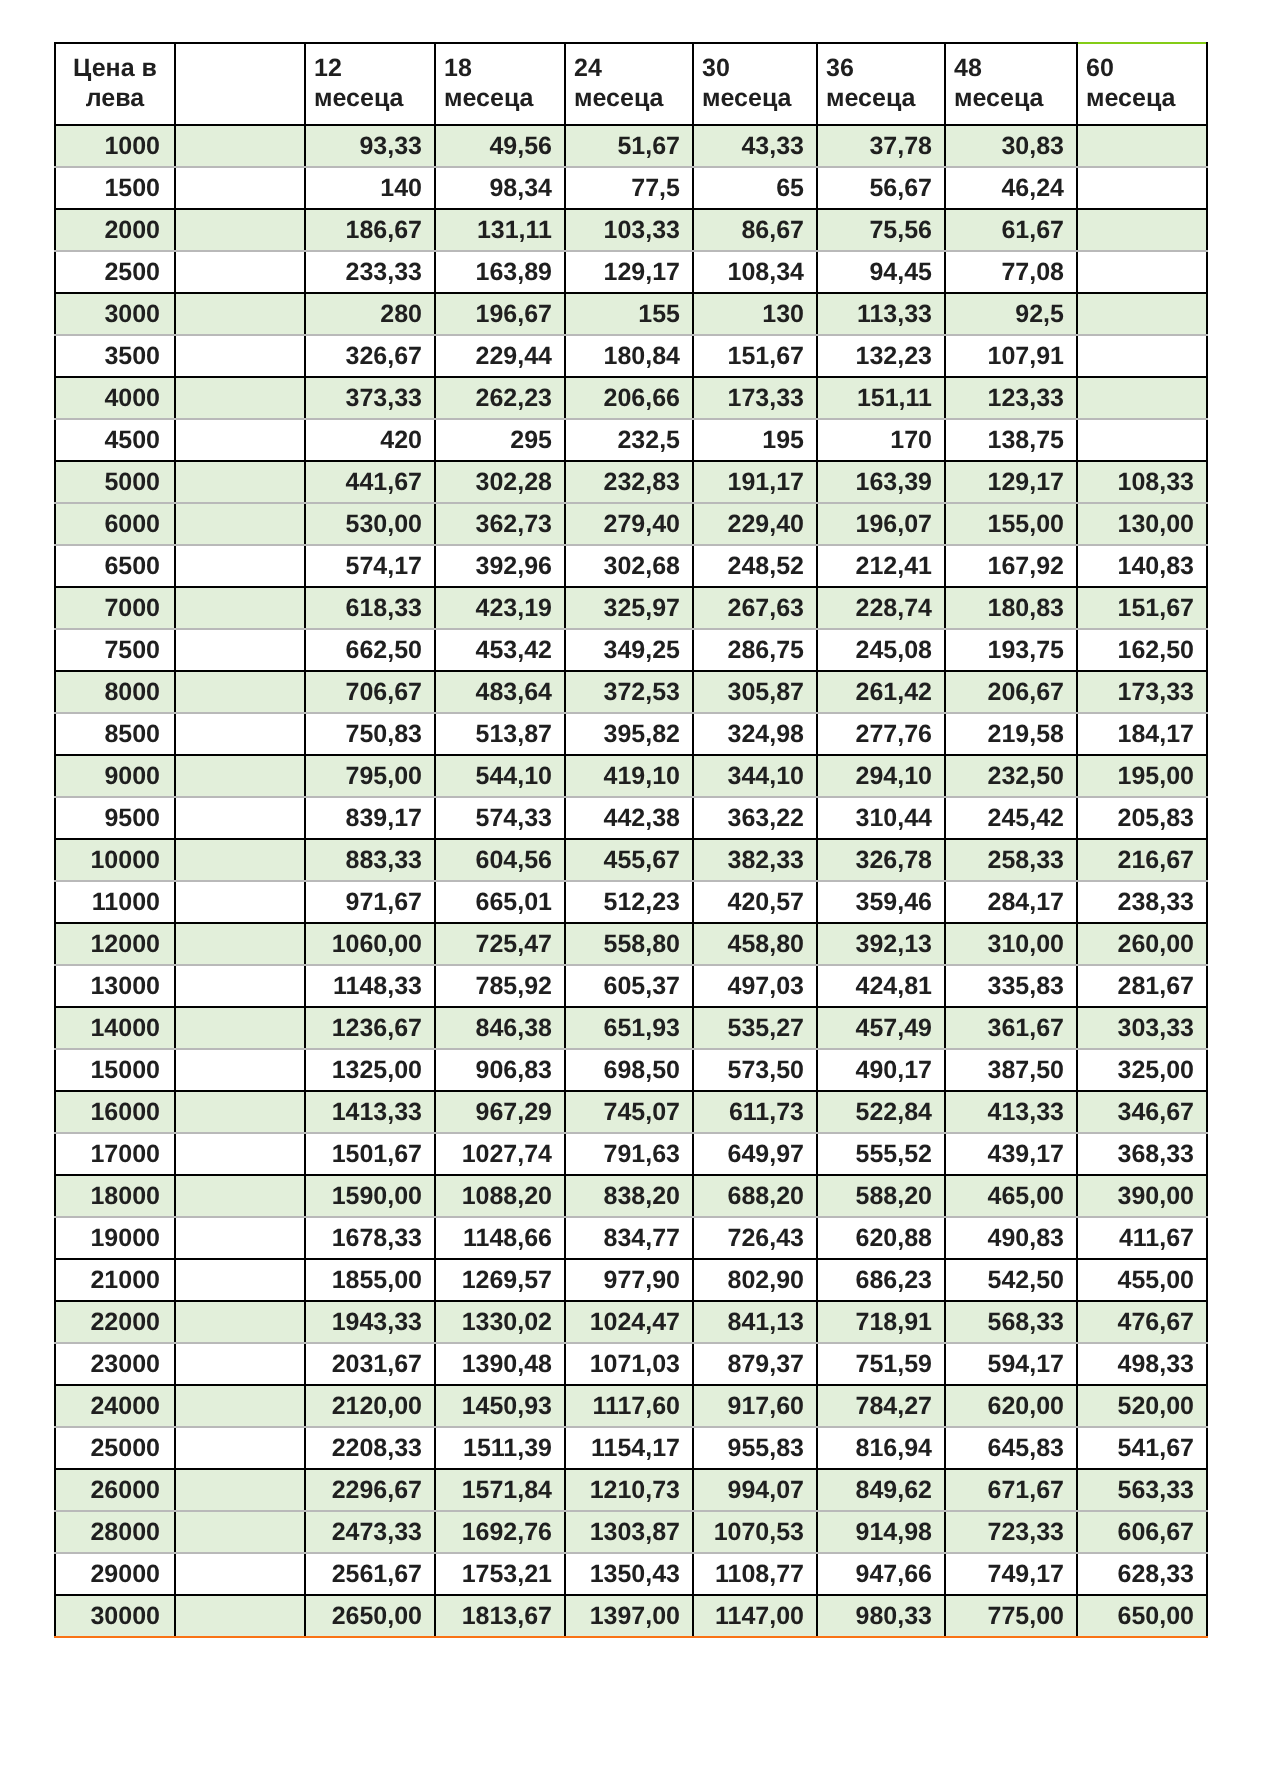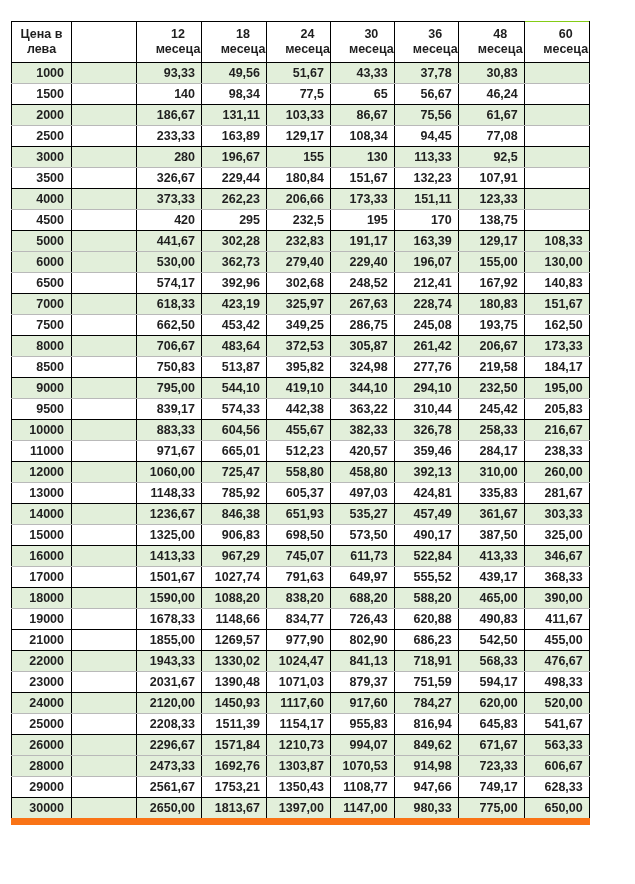--- a/index.html
+++ b/index.html
@@ -1,44 +1,44 @@
 <!DOCTYPE html>
 <html><head>
 <meta charset="utf-8">
 <style>
   html,body{margin:0;padding:0;}
   body{
     width:635px;height:884px;background:#ffffff;position:relative;
     font-family:"Liberation Sans", sans-serif;
   }
-  .sheet{position:absolute;left:11px;top:21px;}
+  .sheet{position:absolute;left:27px;top:21px;}
   table{border-collapse:collapse;table-layout:fixed;}
   th,td{
     padding:0;margin:0;overflow:hidden;white-space:nowrap;
     font-size:12.5px;font-weight:700;color:#1f1f1f;
   }
   
   thead th{
     height:40px;vertical-align:middle;background:#ffffff;
     border:1px solid #000000;
   }
   thead th.price-h{text-align:center;}
   thead th.price-h div{line-height:15px;}
-  thead th.term-h{text-align:center;padding-left:18px;}
+  thead th.term-h{text-align:left;padding-left:4px;}
   thead th.term-h div{line-height:15px;}
   thead th.no-top{border-top:1px solid #84cc16;}
   
   tbody td{
     height:20px;text-align:right;padding-right:6px;
     border-left:1px solid #000000;border-right:1px solid #000000;
     border-bottom:1px solid #b9b9b9;
   }
   tbody tr.shaded td{background:#e2efda;}
   tbody tr.pair-end td{border-bottom:1px solid #000000;}
-  tbody tr.last-row td{border-bottom:7px solid #f97316;}
+  tbody tr.last-row td{border-bottom:1px solid #f97316;}
   tbody td.price-cell{padding-right:7px;}
   tbody td.spacer-cell{padding:0;}
 </style>
 </head>
 <body>
 
 <div class="sheet">
   <table>
     <colgroup>
       <col style="width:60px">

